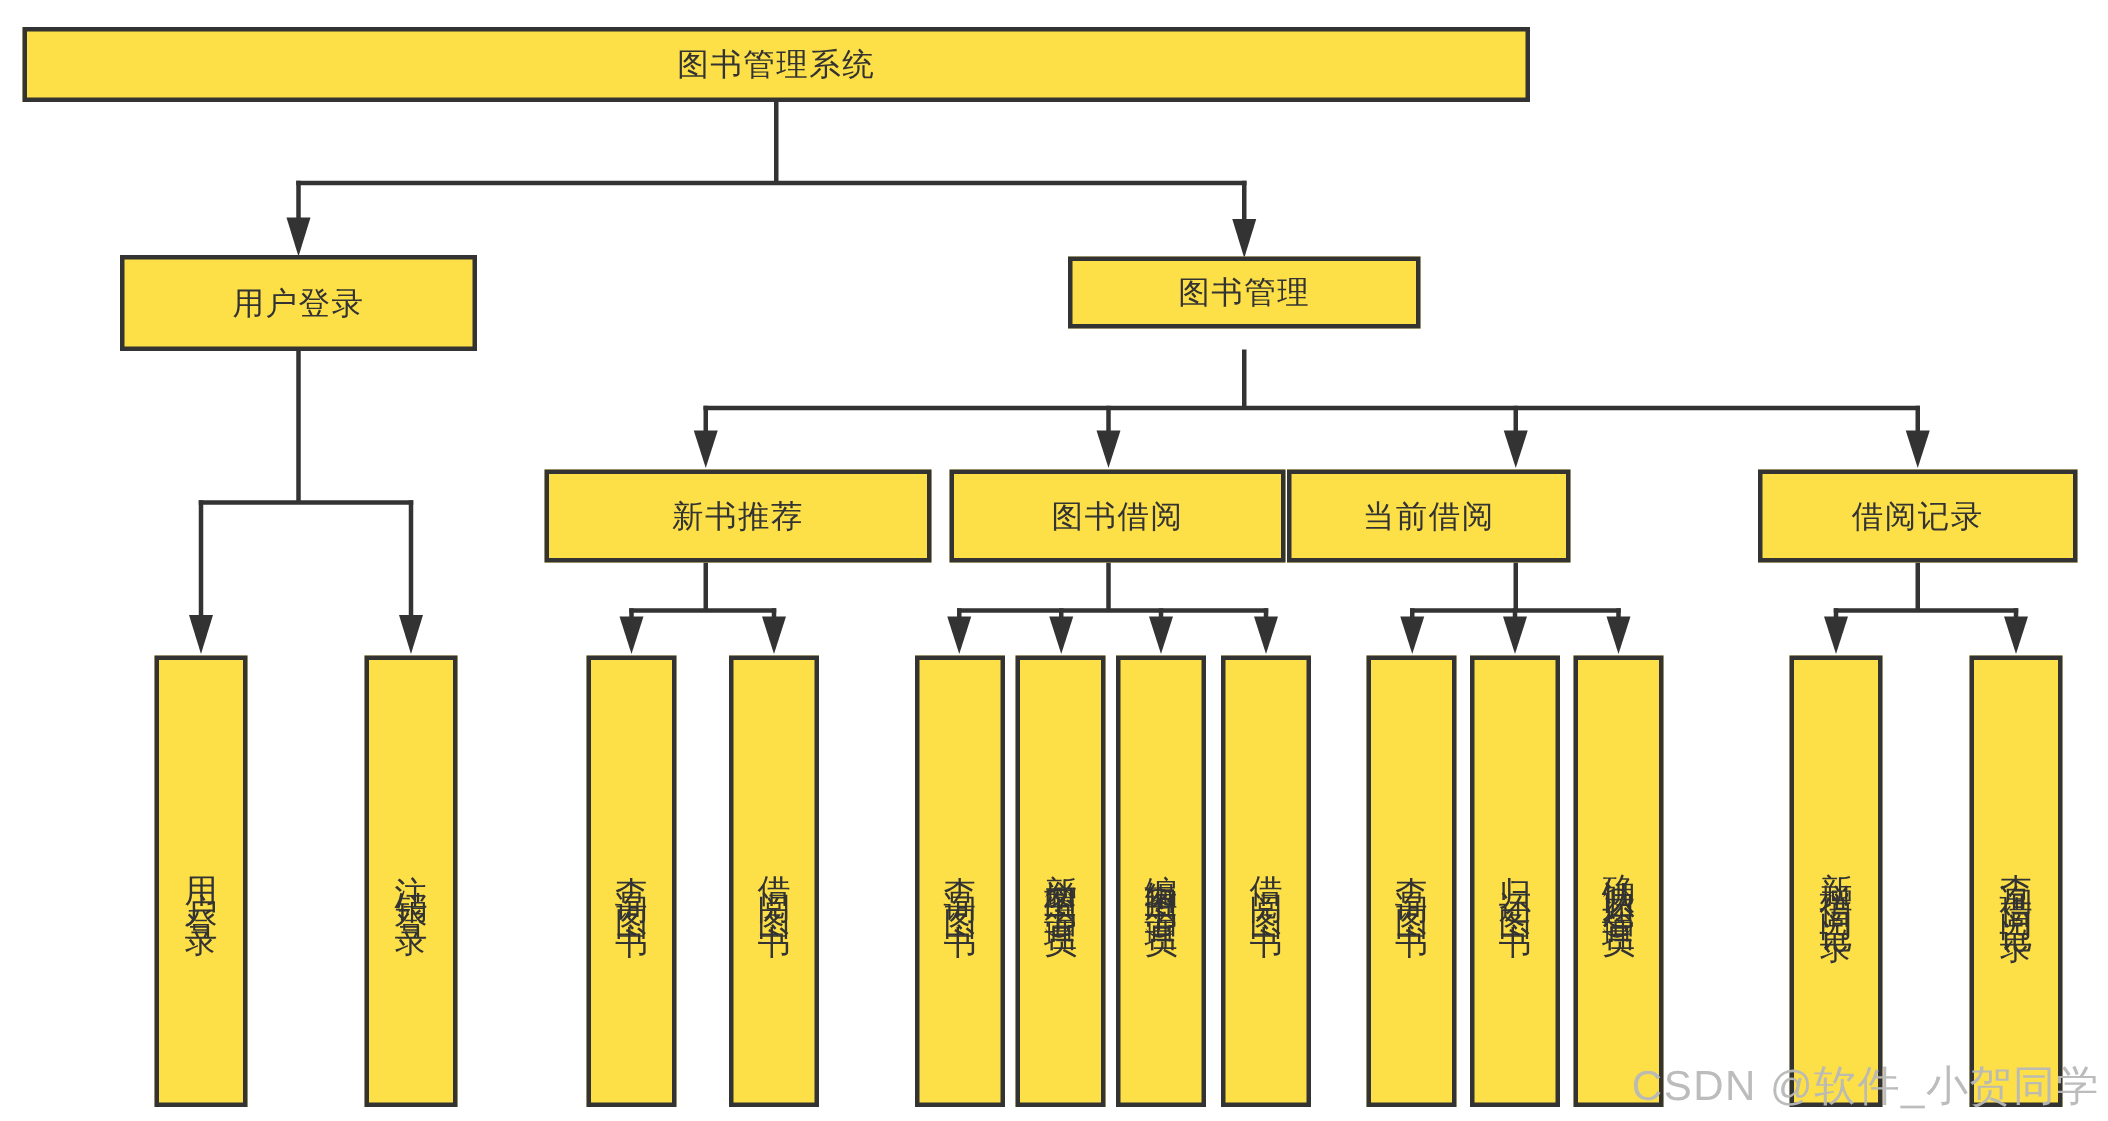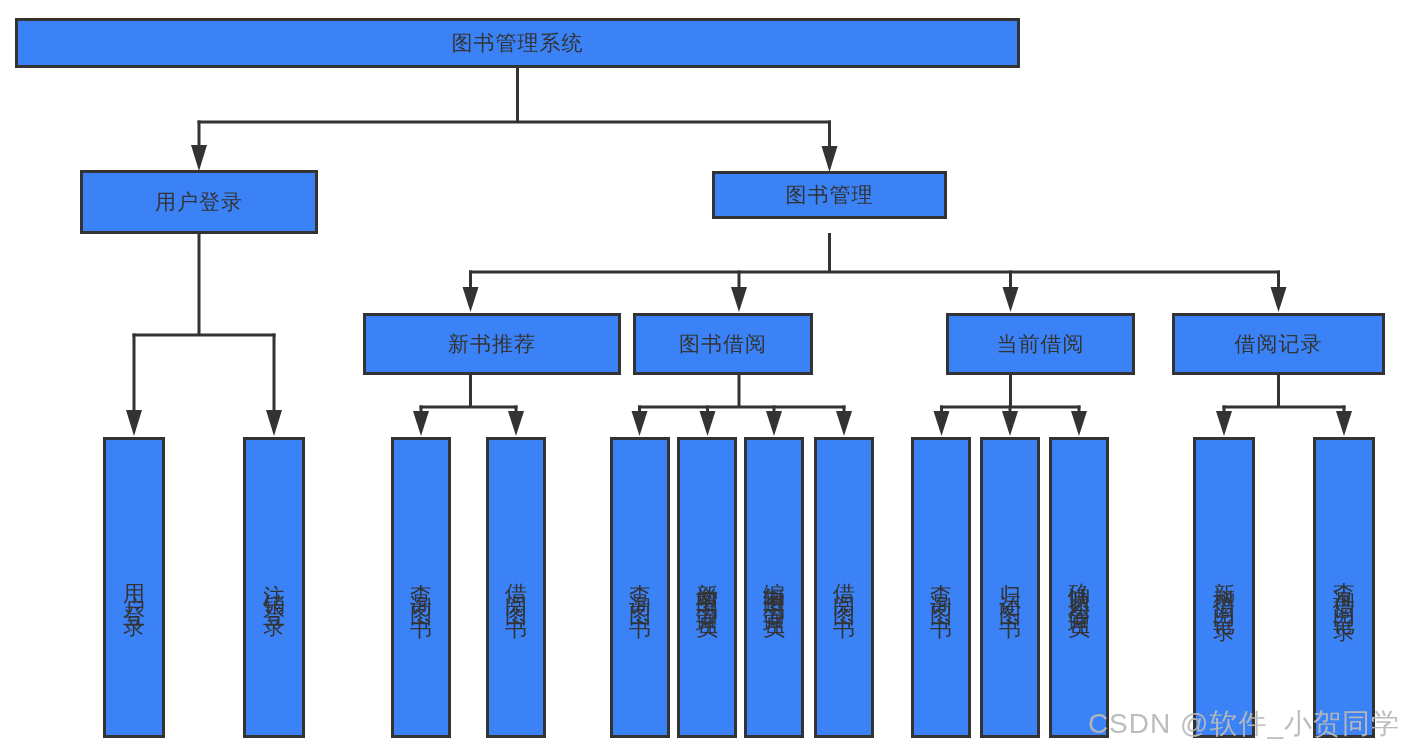--- a/index.html
+++ b/index.html
@@ -14,21 +14,21 @@
   .connectors {
     position: absolute;
     left: 0; top: 0;
     width: 1405px; height: 747px;
     pointer-events: none;
   }
   .box {
     position: absolute;
     box-sizing: border-box;
     border: 3px solid #333333;
-    background: #3b82f6;
+    background: #fde047;
     display: flex;
     align-items: center;
     justify-content: center;
     color: #333333;
   }
   .box.h span {
     font-size: 21px;
     letter-spacing: 1px;
     white-space: nowrap;
   }
@@ -154,24 +154,24 @@
   <div class="box h" style="left:80px; top:170px; width:238px; height:64px">
     <span>用户登录</span>
   </div>
   <div class="box h" style="left:712px; top:171px; width:235px; height:48px">
     <span>图书管理</span>
   </div>
 
   <div class="box h" style="left:363px; top:313px; width:258px; height:62px">
     <span>新书推荐</span>
   </div>
-  <div class="box h" style="left:633px; top:313px; width:180px; height:62px">
+  <div class="box h" style="left:633px; top:313px; width:224px; height:62px">
     <span>图书借阅</span>
   </div>
-  <div class="box h" style="left:946px; top:313px; width:189px; height:62px">
+  <div class="box h" style="left:858px; top:313px; width:189px; height:62px">
     <span>当前借阅</span>
   </div>
   <div class="box h" style="left:1172px; top:313px; width:213px; height:62px">
     <span>借阅记录</span>
   </div>
 
   <div class="box v v-short" style="left:103px; top:437px; width:62px; height:301px">
     <span>用户登录</span>
   </div>
   <div class="box v v-short" style="left:243px; top:437px; width:62px; height:301px">

